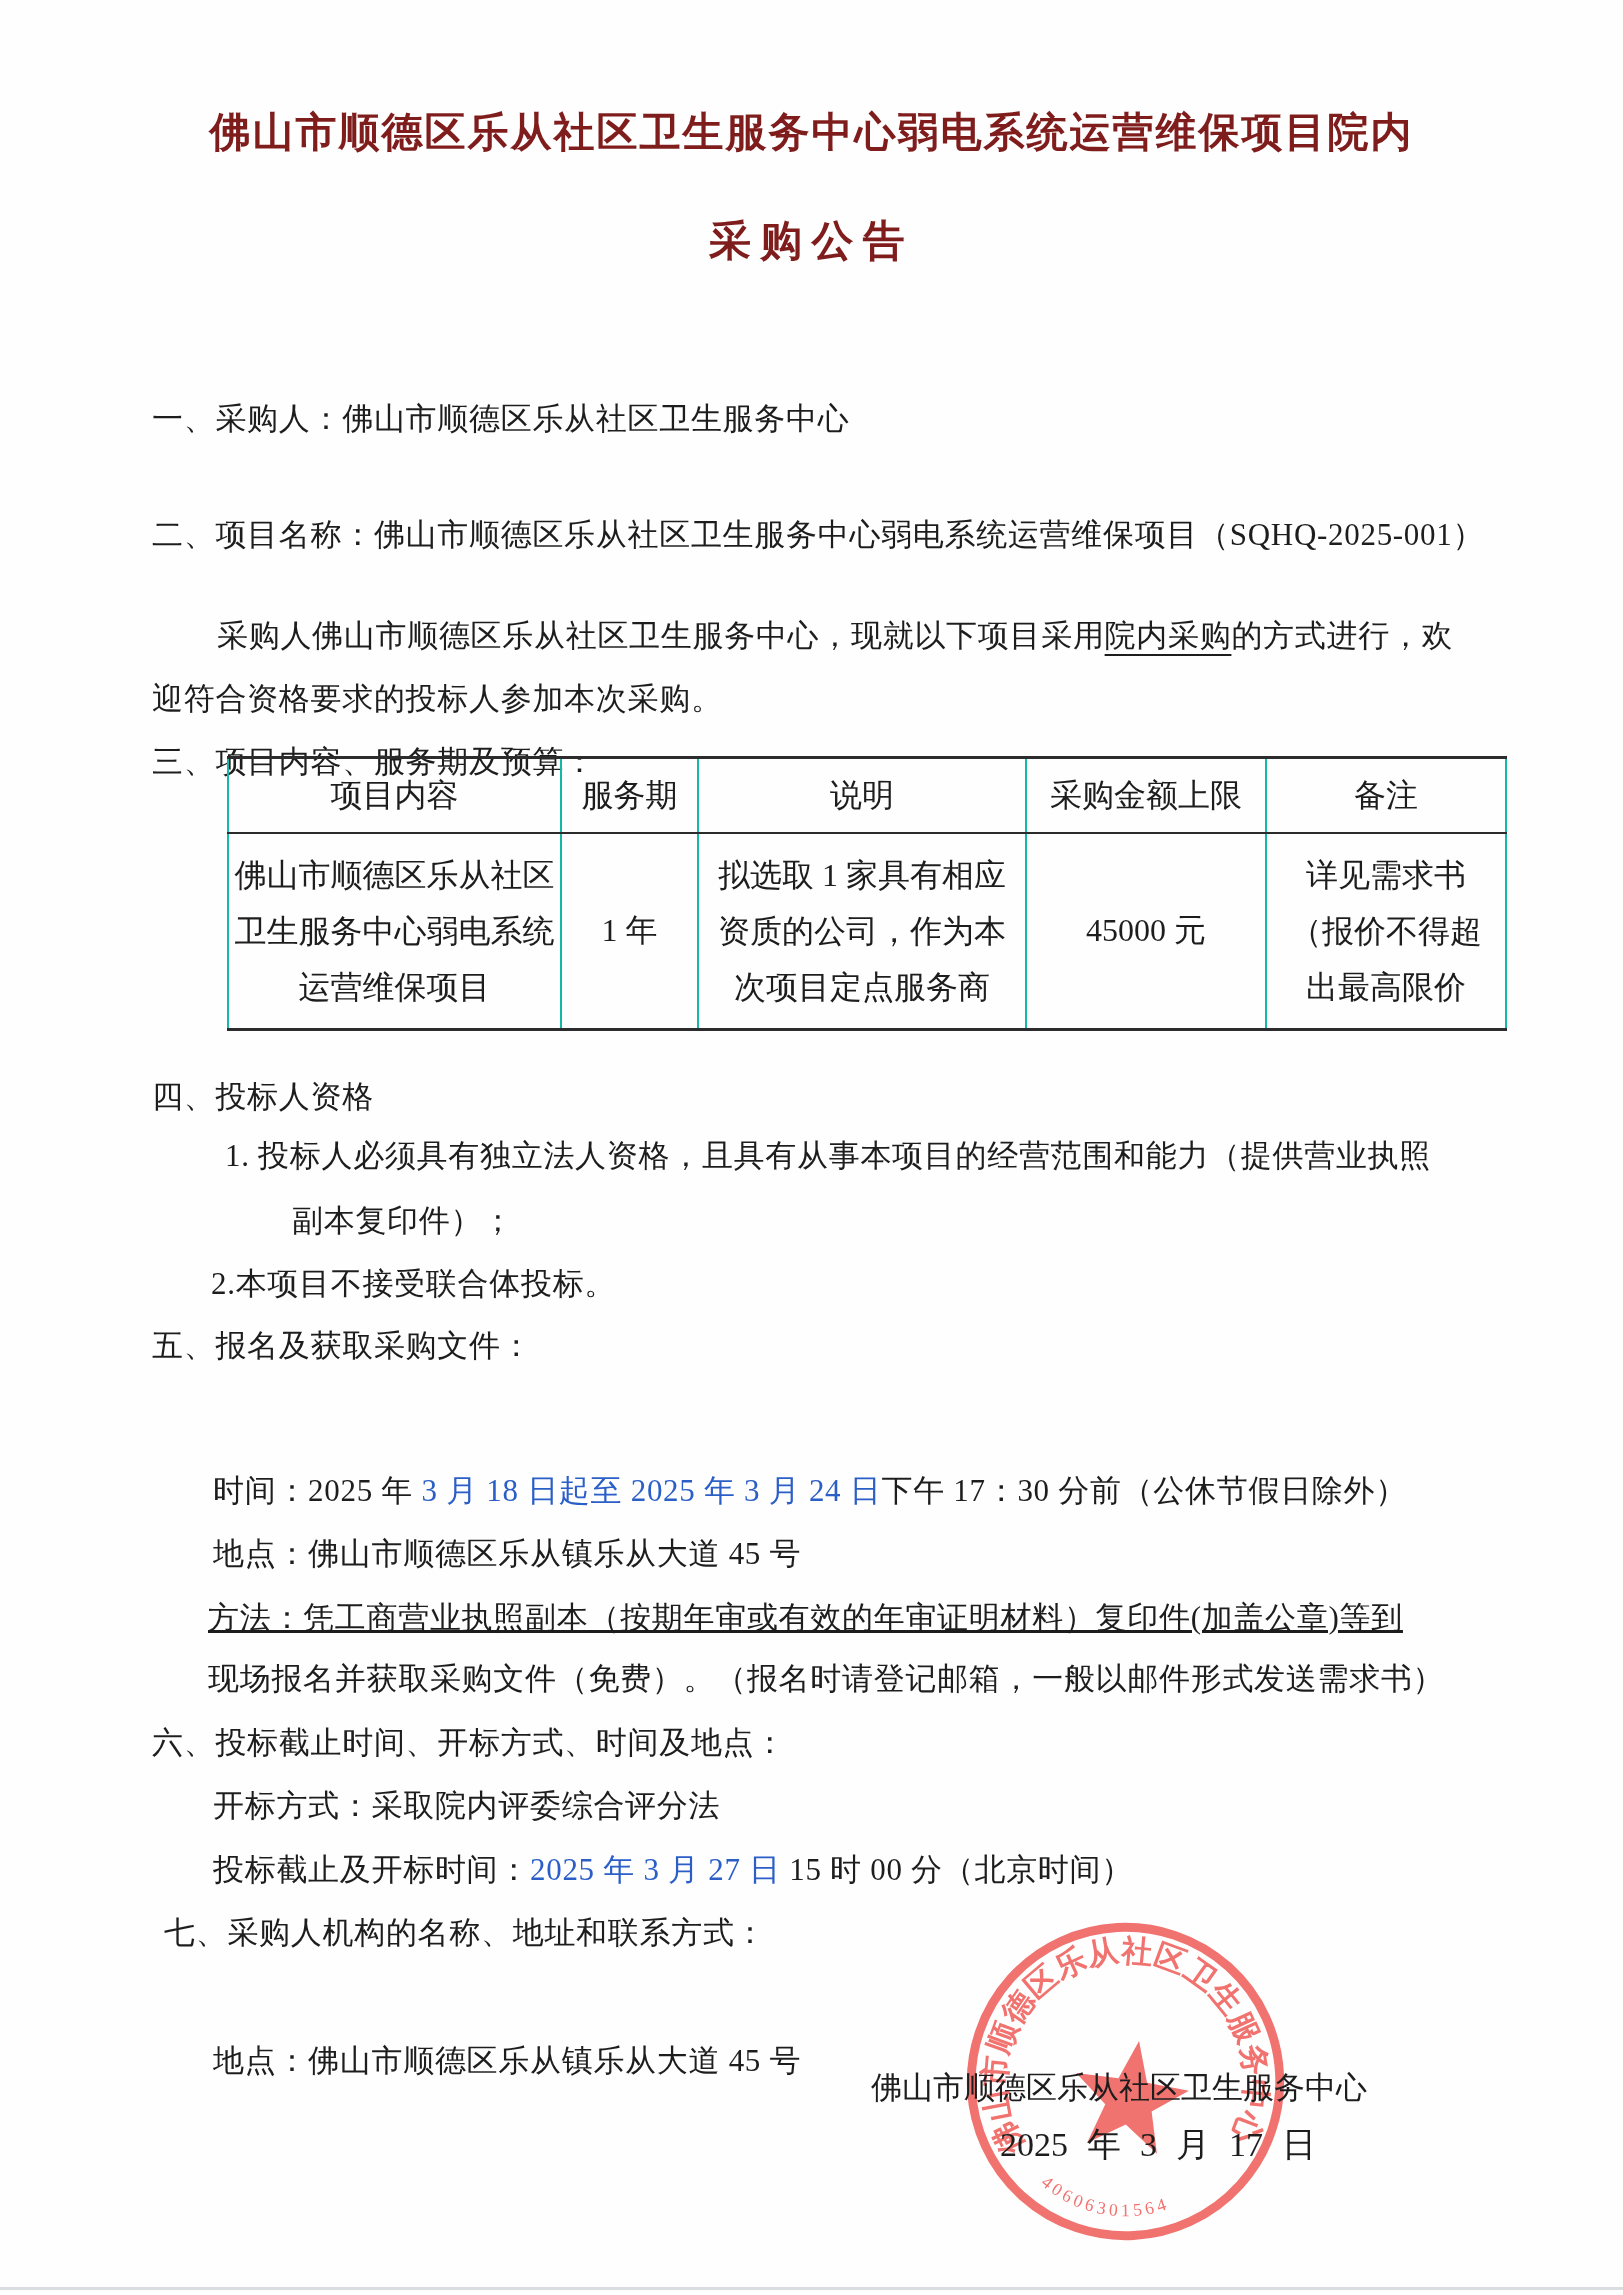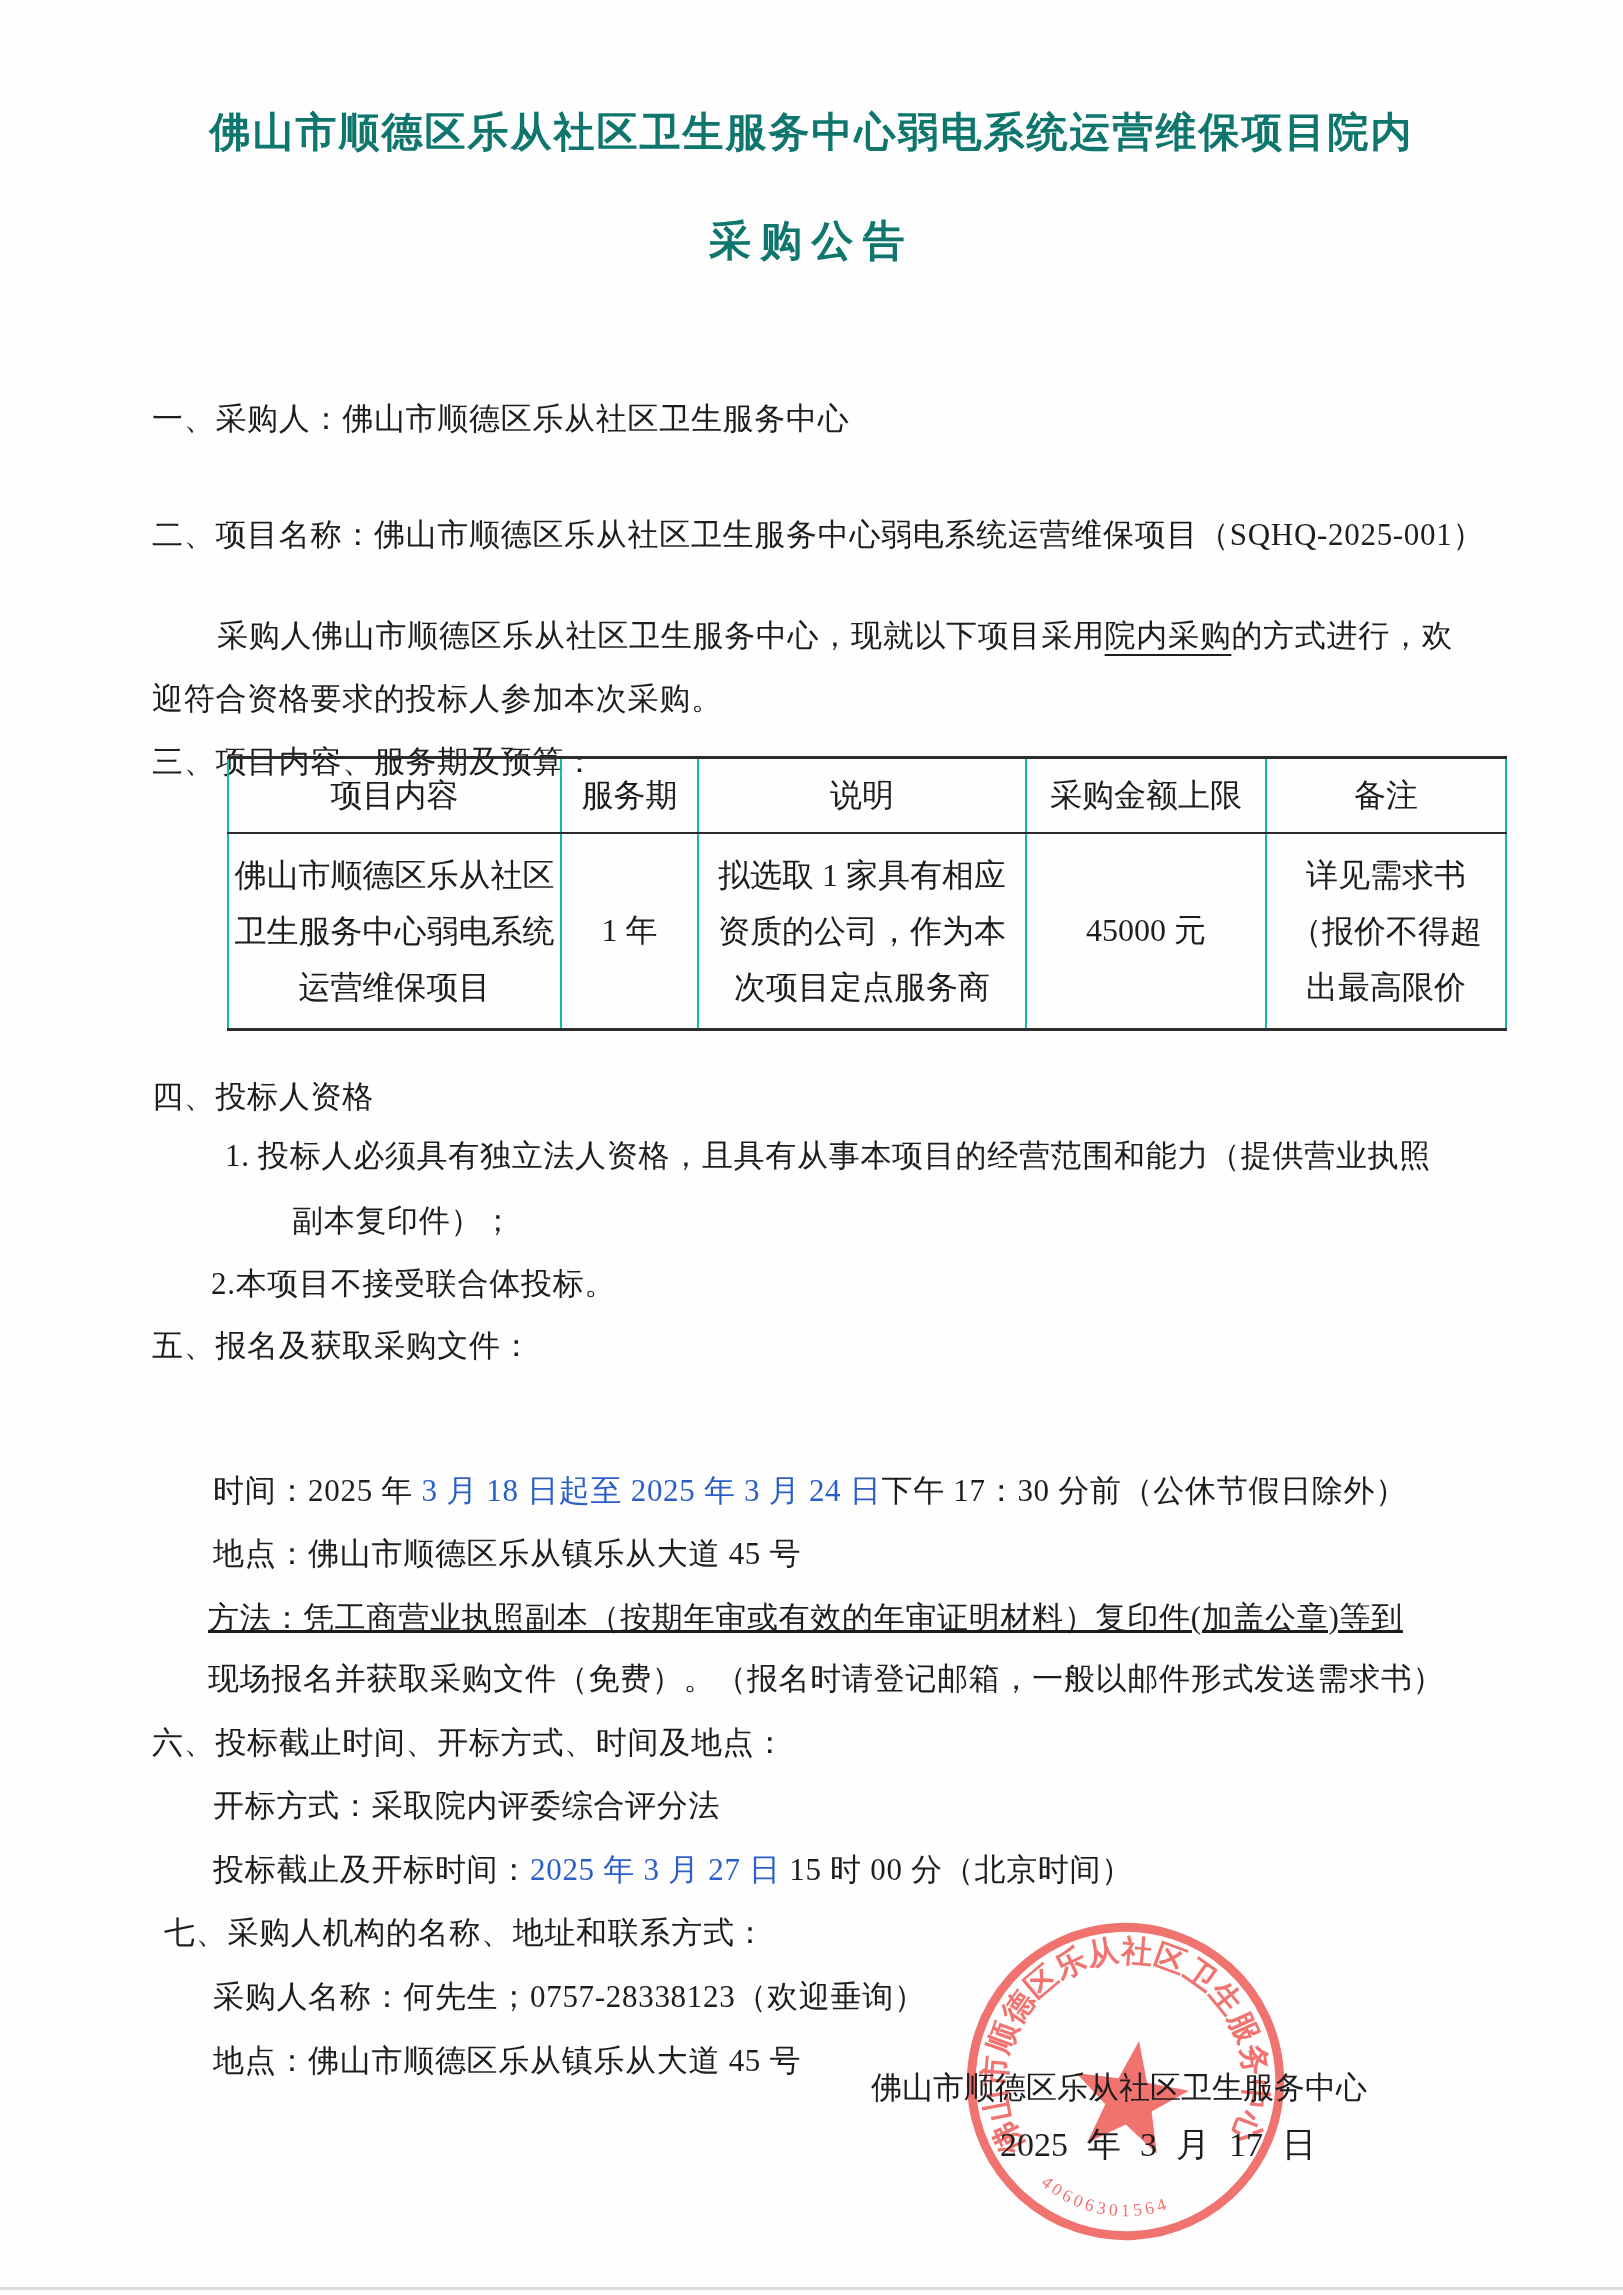--- a/index.html
+++ b/index.html
@@ -6,21 +6,21 @@
   .page {
     position:relative;
     width:1623px; height:2295px;
     background:#fffeff;
     overflow:hidden;
     font-family:"Liberation Serif","DejaVu Serif",serif;
     color:#1d1d1d;
   }
   .title {
     position:absolute; left:0; width:100%;
-    text-align:center; font-weight:bold; color:#0f766e;
+    text-align:center; font-weight:bold; color:#7f1d1d;
     white-space:nowrap;
   }
   .title1 { top:105px; font-size:41px; letter-spacing:2px; }
   .title2 { top:213px; font-size:42px; letter-spacing:9.2px; }
   .ln {
     position:absolute; font-size:31px; line-height:41px;
     white-space:nowrap; letter-spacing:0.7px; color:#1d1d1d;margin-top:48px;
   }
   .blue { color:#2b5fc7; }
   .u { text-decoration:underline; text-decoration-thickness:2px; text-underline-offset:7.9px; }
@@ -113,21 +113,20 @@
   <div class="ln" style="top:1422px;left:213px;"><span>时间：2025 年 </span><span class="blue">3 月 18 日起至 2025 年 3 月 24 日</span><span>下午 17：30 分前（公休节假日除外）</span></div>
   <div class="ln" style="top:1485px;left:213px;">地点：佛山市顺德区乐从镇乐从大道 45 号</div>
   <div class="ln" style="top:1549px;left:208px;text-decoration:underline;">方法：凭工商营业执照副本（按期年审或有效的年审证明材料）复印件(加盖公章)等到</div>
   <div class="ln" style="top:1610px;left:208px;">现场报名并获取采购文件（免费）。（报名时请登记邮箱，一般以邮件形式发送需求书）</div>
 
   <div class="ln" style="top:1674px;left:152px;">六、投标截止时间、开标方式、时间及地点：</div>
   <div class="ln" style="top:1737px;left:213px;">开标方式：采取院内评委综合评分法</div>
   <div class="ln" style="top:1801px;left:213px;"><span>投标截止及开标时间：</span><span class="blue">2025 年 3 月 27 日 </span><span>15 时 00 分（北京时间）</span></div>
 
   <div class="ln" style="top:1864px;left:164px;">七、采购人机构的名称、地址和联系方式：</div>
-  <div class="ln" style="top:1928px;left:213px;">采购人名称：何先生；0757-28338123（欢迎垂询）</div>
   <div class="ln" style="top:1992px;left:213px;">地点：佛山市顺德区乐从镇乐从大道 45 号</div>
 
   <svg class="stamp" viewBox="0 0 530 530">
     <defs>
       <path id="arcTop" d="M 100.5 360 A 190 190 0 1 1 429.5 360" fill="none"></path>
       <path id="arcBottom" d="M 122 420 A 205 205 0 0 0 408 420" fill="none"></path>
     </defs>
     <circle cx="265" cy="265" r="244" fill="none" stroke="#ee5a55" stroke-width="14"></circle>
     <text font-size="49" fill="#ee5a55" letter-spacing="1" font-weight="bold">
       <textPath href="#arcTop">佛山市顺德区乐从社区卫生服务中心</textPath>

